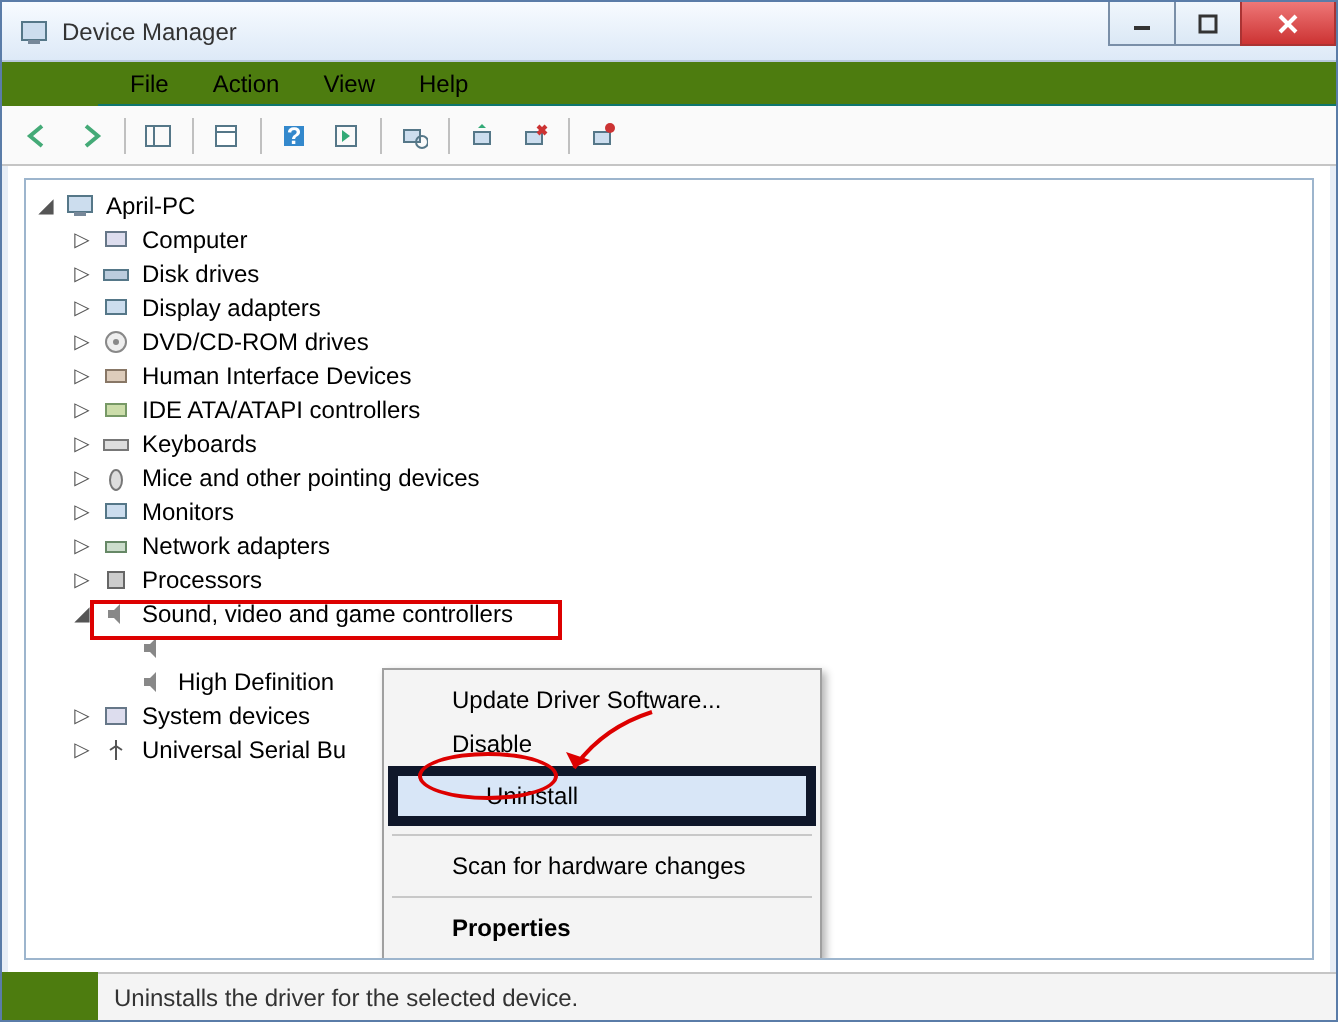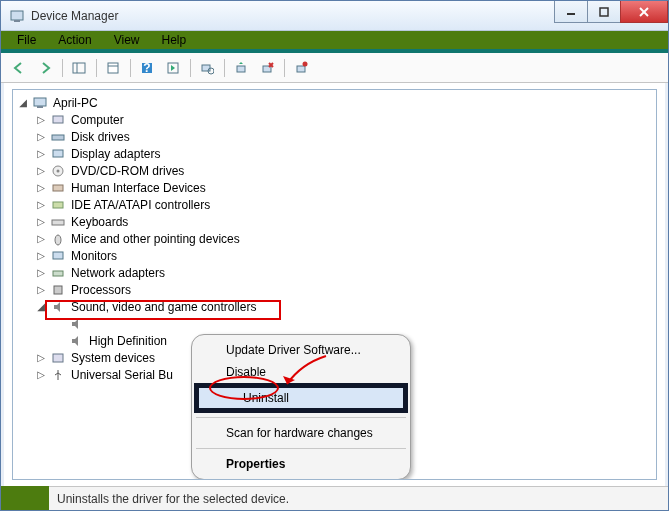--- a/index.html
+++ b/index.html
@@ -5,21 +5,21 @@
   * { box-sizing: border-box; font-family: "Segoe UI", Tahoma, sans-serif; font-size: 12px; }
   body { margin: 0; background: #fff; }
   .window { width: 669px; height: 511px; border: 1px solid #5a7ca8; background: #4d7c0f; display: flex; flex-direction: column; position: relative; }
   .titlebar { height: 30px; background: linear-gradient(#f7fbff, #dde9f7); display: flex; align-items: center; padding: 0 0 0 8px; border-bottom: 1px solid #b8c8db; }
   .titlebar-icon { width: 16px; height: 16px; margin-right: 6px; }
   .titlebar-text { flex: 1; color: #333; }
   .titlebar-btns { display: flex; height: 100%; }
   .tbbtn { width: 34px; height: 22px; border: 1px solid #7a8fa8; border-top: none; background: linear-gradient(#f0f6fc,#dbe8f5); display:flex;align-items:center;justify-content:center; margin-left:-1px;}
   .tbbtn.close { width: 48px; background: linear-gradient(#e77,#c33); border-color:#a33; }
   .tbbtn svg { display:block; }
-  .menubar { height: 22px; display: flex; align-items: center; padding: 0 6px; border-bottom: 4px solid #0f766e; gap: 2px; }
+  .menubar { height: 22px; display: flex; align-items: center; padding: 0 6px; border-bottom: 1px solid #0f766e; gap: 2px; margin-left: 48px; }
   .menuitem { padding: 2px 10px; color: #000; }
   .toolbar { height: 30px; display: flex; align-items: center; padding: 0 6px; border-bottom: 1px solid #c5c5c5; gap: 2px; background:#fafafa;}
   .tool { width: 24px; height: 24px; display:flex;align-items:center;justify-content:center; border:1px solid transparent;}
   .tool.sep { width:6px; }
   .tool.sep::after{content:"";width:1px;height:18px;background:#c0c0c0;display:block;}
   .client { flex:1; padding: 6px 8px; position:relative; overflow:hidden; background:#fff; border:3px solid #e8eef6; border-top:none; border-bottom:none;}
   .tree-wrap { border:1px solid #9db5cd; height:100%; padding:4px 0 0 4px; overflow:hidden; position:relative;}
   .tree-row { display:flex; align-items:center; height:17px; white-space:nowrap; }
   .exp { width:12px; text-align:center; color:#555; font-size:10px; cursor:default; }
   .exp.blank{visibility:hidden;}
@@ -299,21 +299,21 @@
           <span class="nicon">
             <svg width="14" height="14">
               <path d="M7 2 L7 12 M7 5 L4 7 M7 5 L10 7" stroke="#555" fill="none"></path>
             </svg>
           </span>
           <span class="label">Universal Serial Bu</span>
         </div>
 
       <div class="highlight-box" style="left:32px; top:210px; width:236px; height:20px;"></div>
 
-      <div class="ctxmenu" style="left:178px; top:244px;border-radius:13px;">
+      <div class="ctxmenu" style="left:178px; top:244px;">
         <div class="ctxitem">Update Driver Software...</div>
         <div class="ctxitem">Disable</div>
         <div class="ctxitem hover">Uninstall</div>
         <div class="ctxsep"></div>
         <div class="ctxitem">Scan for hardware changes</div>
         <div class="ctxsep"></div>
         <div class="ctxitem bold">Properties</div>
       </div>
 
       <div class="circle-annot" style="left:196px; top:286px; width:70px; height:24px;"></div>

